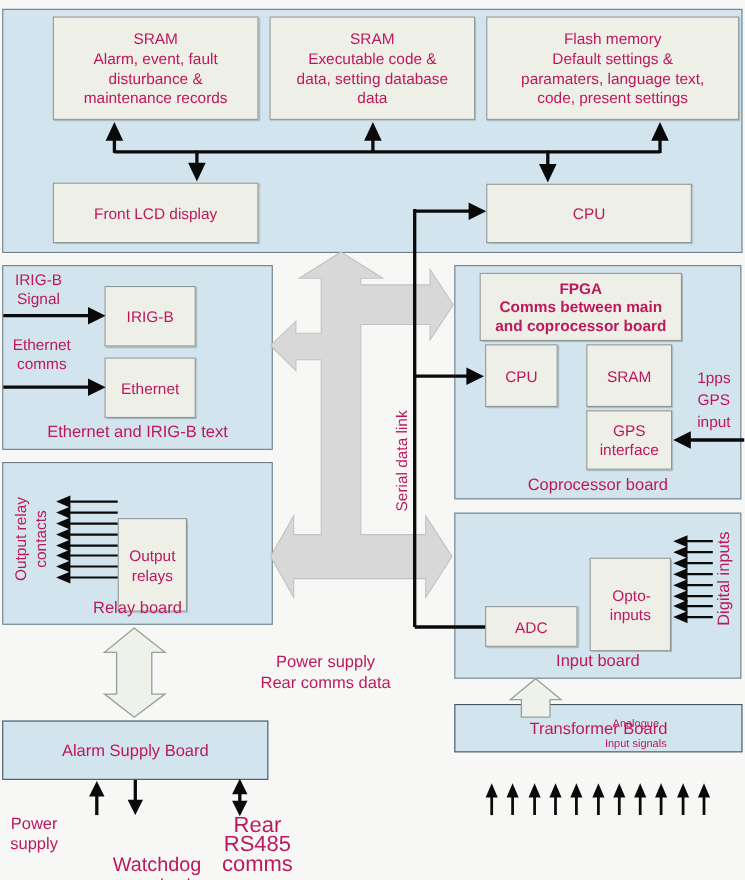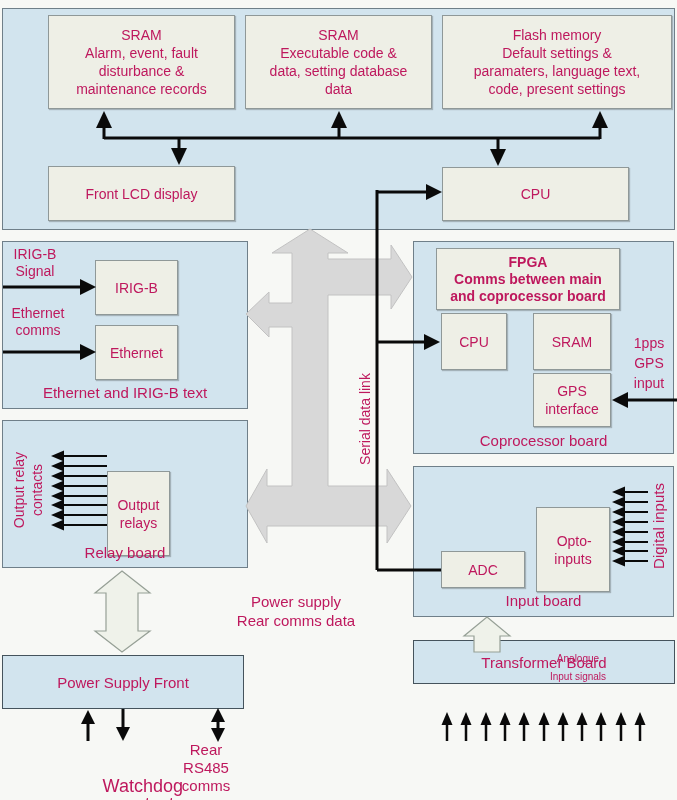--- a/index.html
+++ b/index.html
@@ -73,33 +73,35 @@
 contacts</div>
   <div class="lbl board-label" style="left:2px;top:544px;width:246px;">Relay board</div>
 
   <div class="board" style="left:413px;top:466px;width:261px;height:151px;"></div>
   <div class="box" style="left:536px;top:507px;width:74px;height:85px;text-align:right;">Opto-
 inputs</div>
   <div class="box" style="left:441px;top:551px;width:84px;height:37px;">ADC</div>
   <div class="lbl small-label rot" style="left:605px;top:517px;width:108px;height:18px;font-size:15px;">Digital inputs</div>
   <div class="lbl board-label" style="left:413px;top:592px;width:261px;">Input board</div>
 
-  <div class="board board-dark" style="left:2px;top:655px;width:242px;height:54px;display:flex;align-items:center;justify-content:center;font-size:15px;">Power Supply Front</div>
+  <div class="board board-dark" style="left:2px;top:655px;width:242px;height:54px;display:flex;align-items:center;justify-content:center;font-size:15px;">Alarm Supply Board</div>
   <div class="board board-dark" style="left:413px;top:640px;width:262px;height:44px;display:flex;align-items:center;justify-content:center;font-size:15px;">Transformer Board</div>
 
   <div class="lbl rot" style="left:226px;top:365px;width:170px;height:24px;font-size:18px;">Parallel Data Bus</div>
   <div class="lbl rot" style="left:306px;top:410px;width:120px;height:18px;font-size:14px;">Serial data link</div>
 
   <div class="lbl small-label" style="left:221px;top:592px;width:150px;font-size:15px;line-height:19px;">Power supply
 Rear comms data</div>
   <div class="lbl small-label" style="left:508px;top:650px;width:140px;font-size:10px;line-height:18px;">Analogue
 Input signals</div>
+  <div class="lbl small-label" style="left:0px;top:741px;width:62px;font-size:15px;line-height:18px;">Power
+supply</div>
   <div class="lbl small-label" style="left:61px;top:777px;width:122px;font-size:18px;line-height:18px;text-align:right;">Watchdog
 contacts</div>
-  <div class="lbl small-label" style="left:164px;top:741px;width:84px;font-size:15px;line-height:18px;text-align:center;">Rear
+  <div class="lbl small-label" style="left:192px;top:741px;width:84px;font-size:20px;line-height:18px;text-align:center;">Rear
 RS485
 comms</div>
 
   <svg class="overlay" width="677" height="800" viewBox="0 0 677 800">
 
     <path d="M310,229 L348,253 L328,253 L328,259 L391,259 L391,245 L412,277 L391,309 L391,295 L328,295
          L328,486 L387,486 L387,469 L411,506 L387,543 L387,526
          L267,526 L267,543 L246,506 L267,469 L267,486 L292,486
          L292,327 L269,327 L269,337 L246,314 L269,292 L269,303 L292,303
          L292,253 L272,253 Z" fill="#d8d8d8" stroke="#c2c2c2" stroke-width="1"></path>

